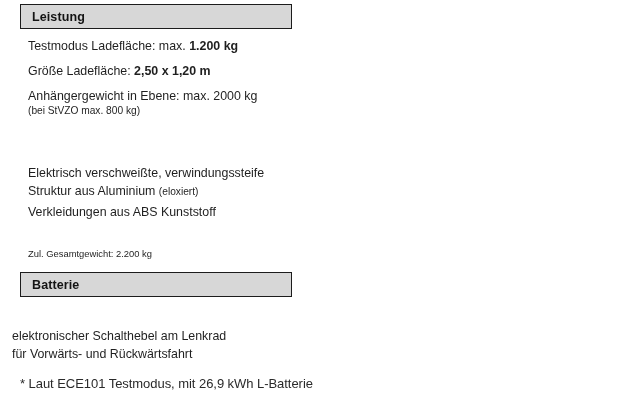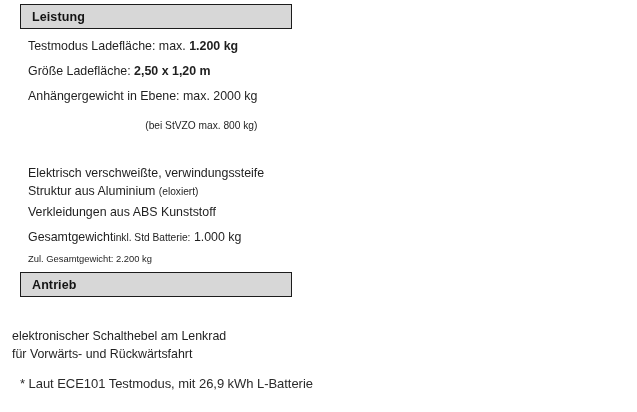--- a/index.html
+++ b/index.html
@@ -89,46 +89,42 @@
       <span class="strong">1.200 kg</span>
     </div>
 
     <div class="pos block" style="top:65px; left:28px;">
       <span>Größe Ladefläche:</span>
       <span class="strong">2,50 x 1,20 m</span>
     </div>
 
     <div class="pos block" style="top:90px; left:28px;">
       <span class="line">Anhängergewicht in Ebene: max. 2000 kg</span>
-      <span class="line small" style="margin-top:18px;text-align:right;">(bei StVZO max. 800 kg)</span>
+      <span class="line small" style="margin-top:3px;">(bei StVZO max. 800 kg)</span>
     </div>
 
 
     <div class="pos block" style="top:165px; left:28px; line-height:1.42;">
       <span class="line">Elektrisch verschweißte, verwindungssteife</span>
       <span class="line">
         <span>Struktur aus Aluminium</span>
         <span class="small">(eloxiert)</span>
       </span>
     </div>
 
     <div class="pos block" style="top:206px; left:28px;">
       <span>Verkleidungen aus ABS Kunststoff</span>
     </div>
 
     <div class="pos block" style="top:231px; left:28px;">
-      <span class="line">
-        <span>Gesamtgewicht</span><span class="small">inkl. Std Batterie:</span>
-        <span>1.000 kg</span>
-      </span>
-      <span class="line smaller" style="margin-top:10px;">Zul. Gesamtgewicht: 2.200 kg</span>
+      <span class="line smaller" style="margin-top:18px;">Zul. Gesamtgewicht: 2.200 kg</span>
     </div>
 
     <div class="pos" style="top:272px; left:20px;">
-      <div class="section-header">Antrieb</div>
+      <div class="section-header">Batterie</div>
     </div>
 
 
     <div class="pos block" style="top:328px; left:12px; line-height:1.42;">
       <span class="line">elektronischer Schalthebel am Lenkrad</span>
       <span class="line">für Vorwärts- und Rückwärtsfahrt</span>
     </div>
 
     <div class="pos footnote" style="top:376px; left:20px;">* Laut ECE101 Testmodus, mit  26,9 kWh L-Batterie</div>
   </div>

